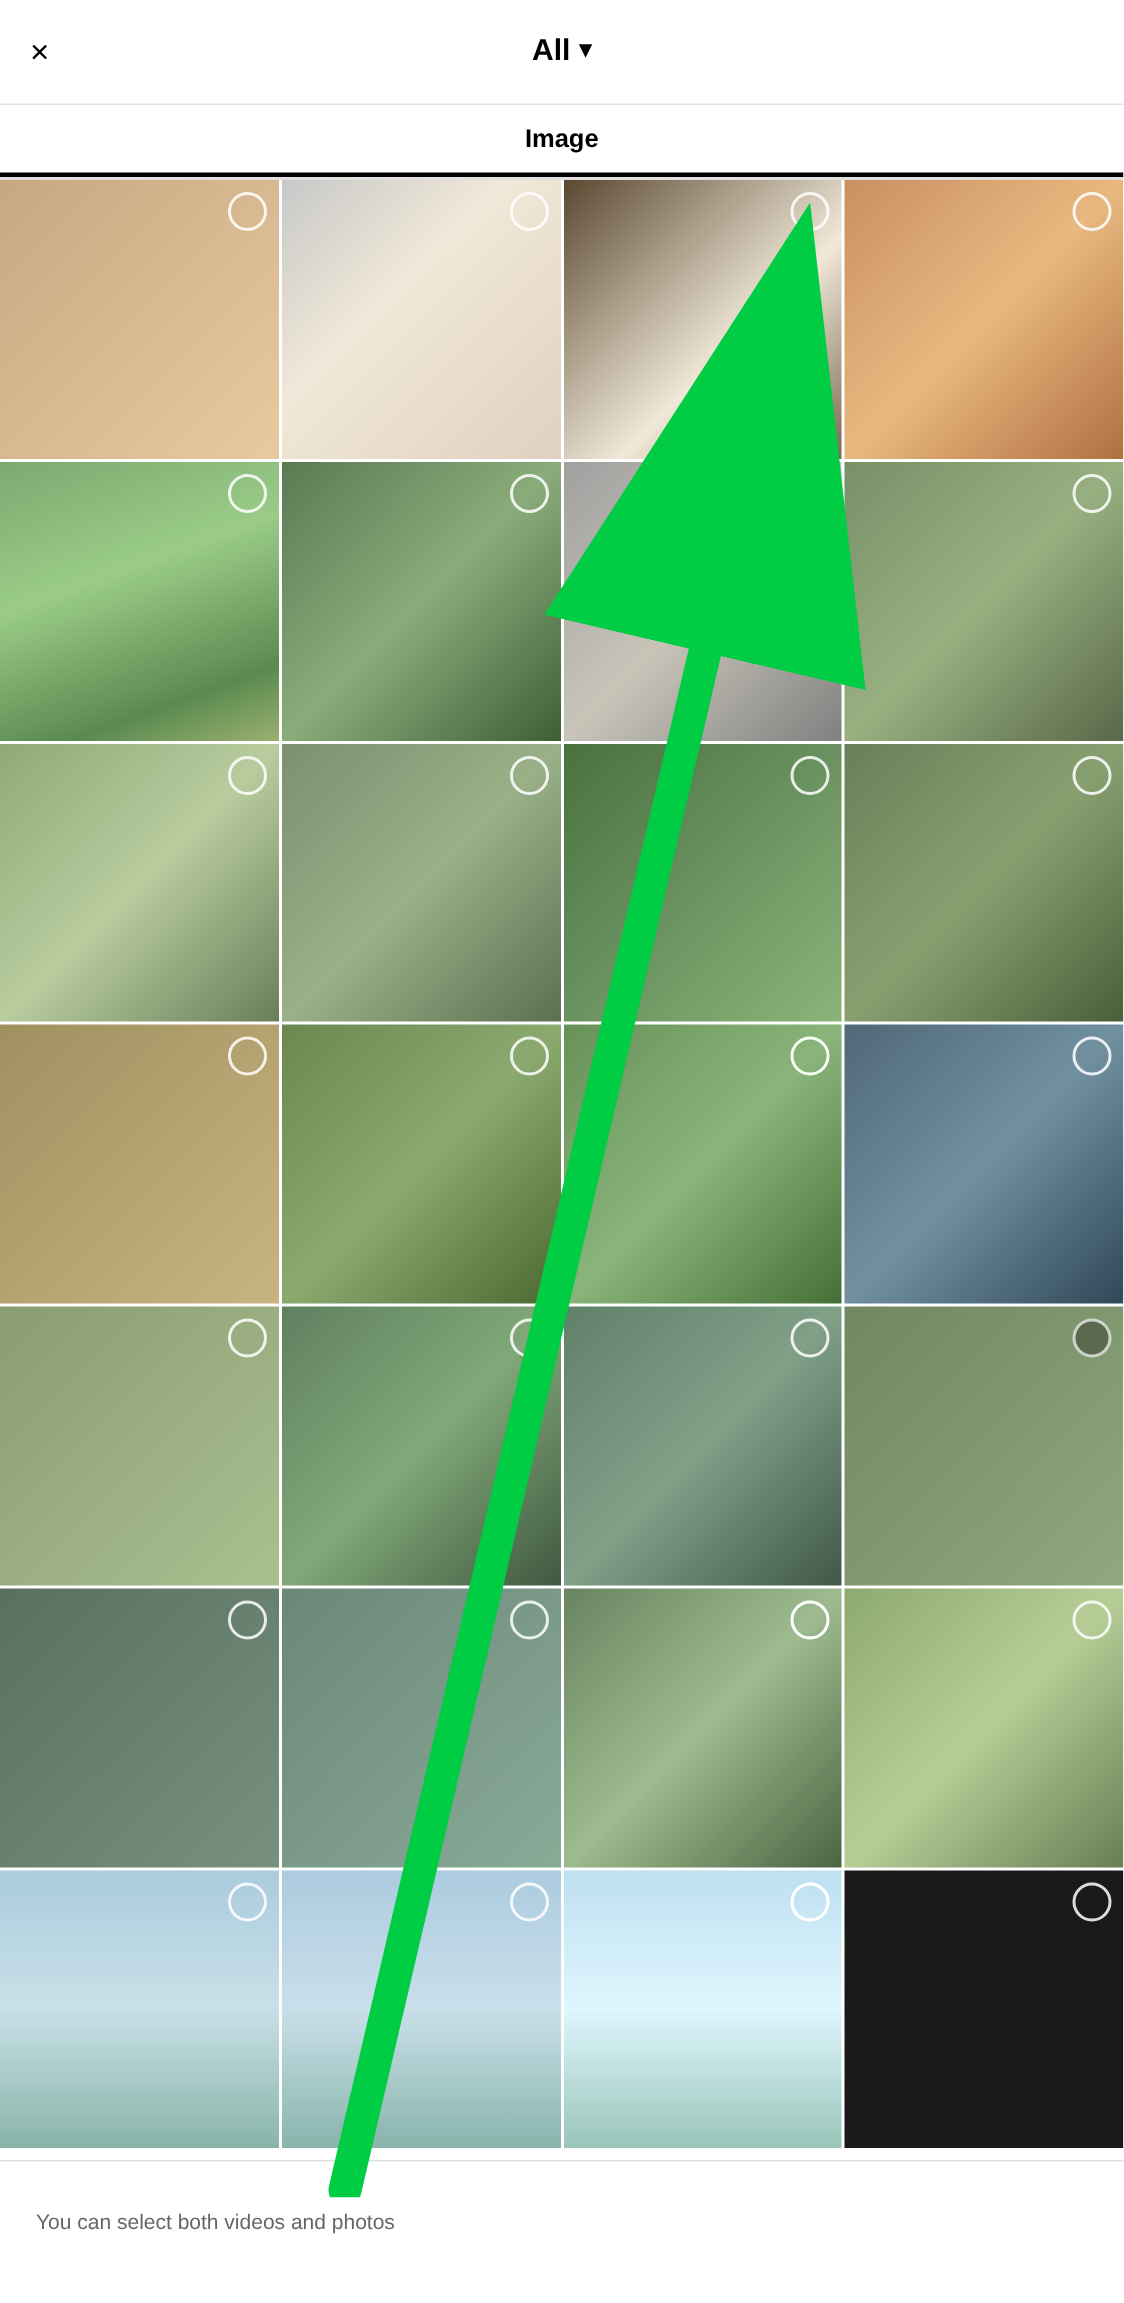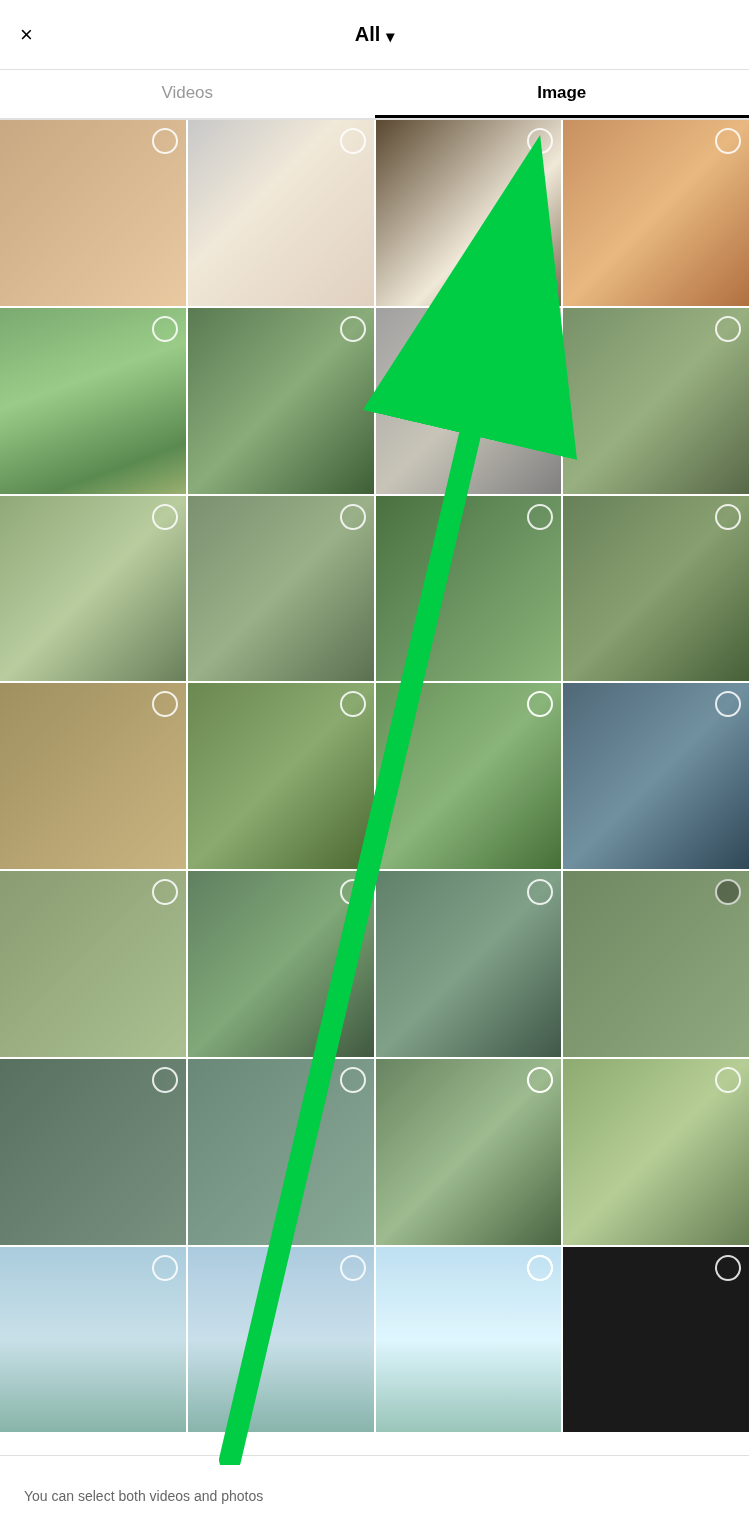--- a/index.html
+++ b/index.html
@@ -26,21 +26,21 @@
       position: absolute;
       left: 20px;
       font-size: 22px;
       cursor: pointer;
       color: #000;
       background: none;
       border: none;
     }
     .header-title {
       display: flex;
-      align-items: flex-end;
+      align-items: flex-start;
       gap: 6px;
       font-size: 20px;
       font-weight: 600;
       color: #000;
     }
     .header-title .chevron {
       font-size: 16px;
       color: #000;
     }
 
@@ -109,21 +109,21 @@
       left: 0;
       width: 749px;
       height: 1345px;
       pointer-events: none;
       z-index: 10;
     }
 
     
     .bottom-bar {
       position: absolute;
-      bottom: 0;
+      bottom: 15px;
       left: 0;
       width: 749px;
       height: 80px;
       background: #fff;
       border-top: 1px solid #e0e0e0;
       display: flex;
       align-items: center;
       justify-content: space-between;
       padding: 0 24px;
     }
@@ -175,23 +175,20 @@
   <button class="close-btn">
     <span>×</span>
   </button>
   <div class="header-title">
     <span>All</span>
     <span class="chevron">▾</span>
   </div>
 </div>
 
 <div class="tabs">
-  <div class="tab">
-    <span>Videos</span>
-  </div>
   <div class="tab active">
     <span>Image</span>
   </div>
 </div>
 
 <div class="grid-container">
   <div class="photo-grid">
 
     <div class="grid-cell color-1">
       <div class="selection-circle"></div>

